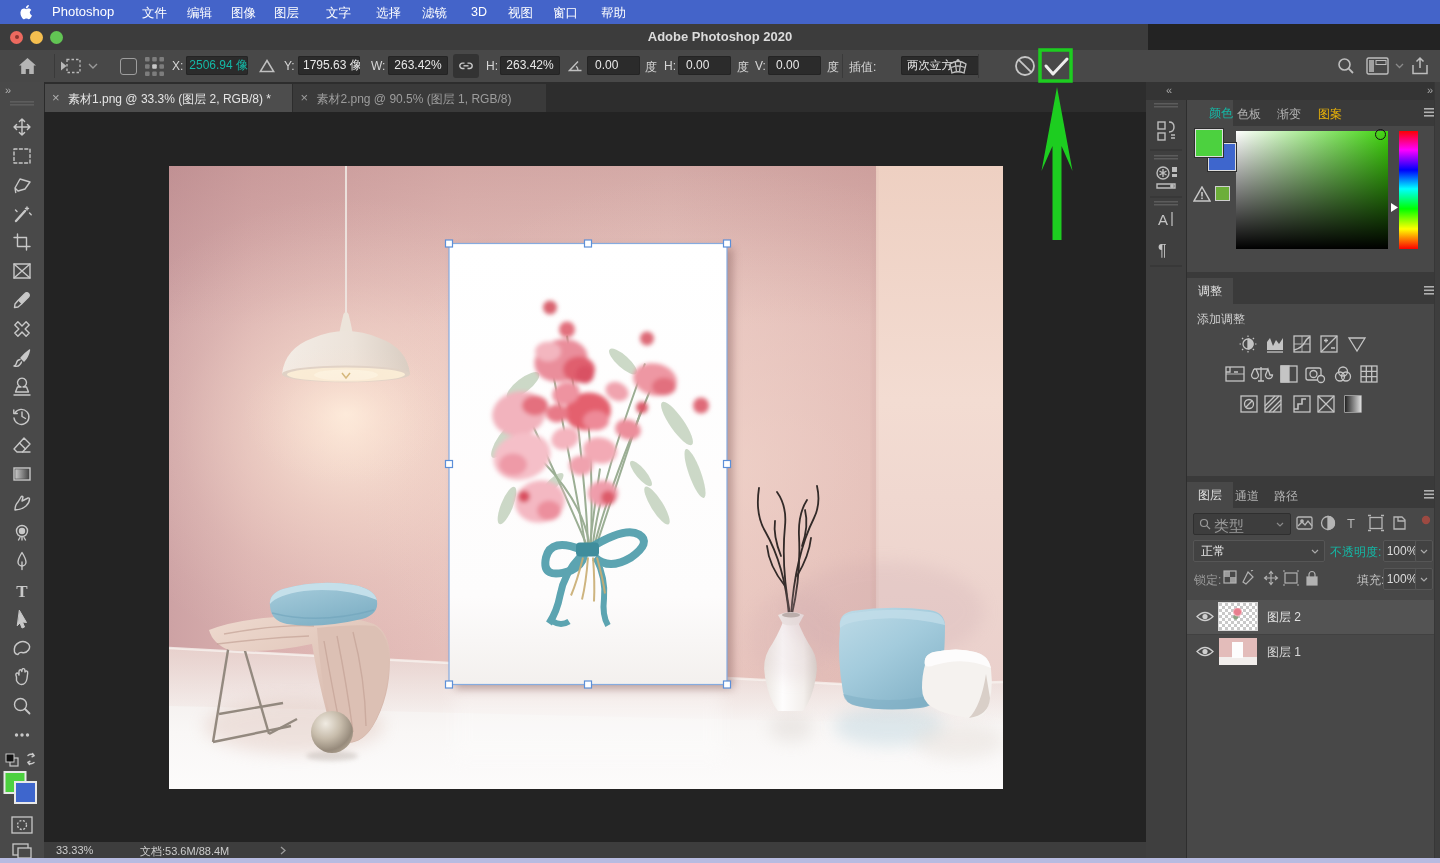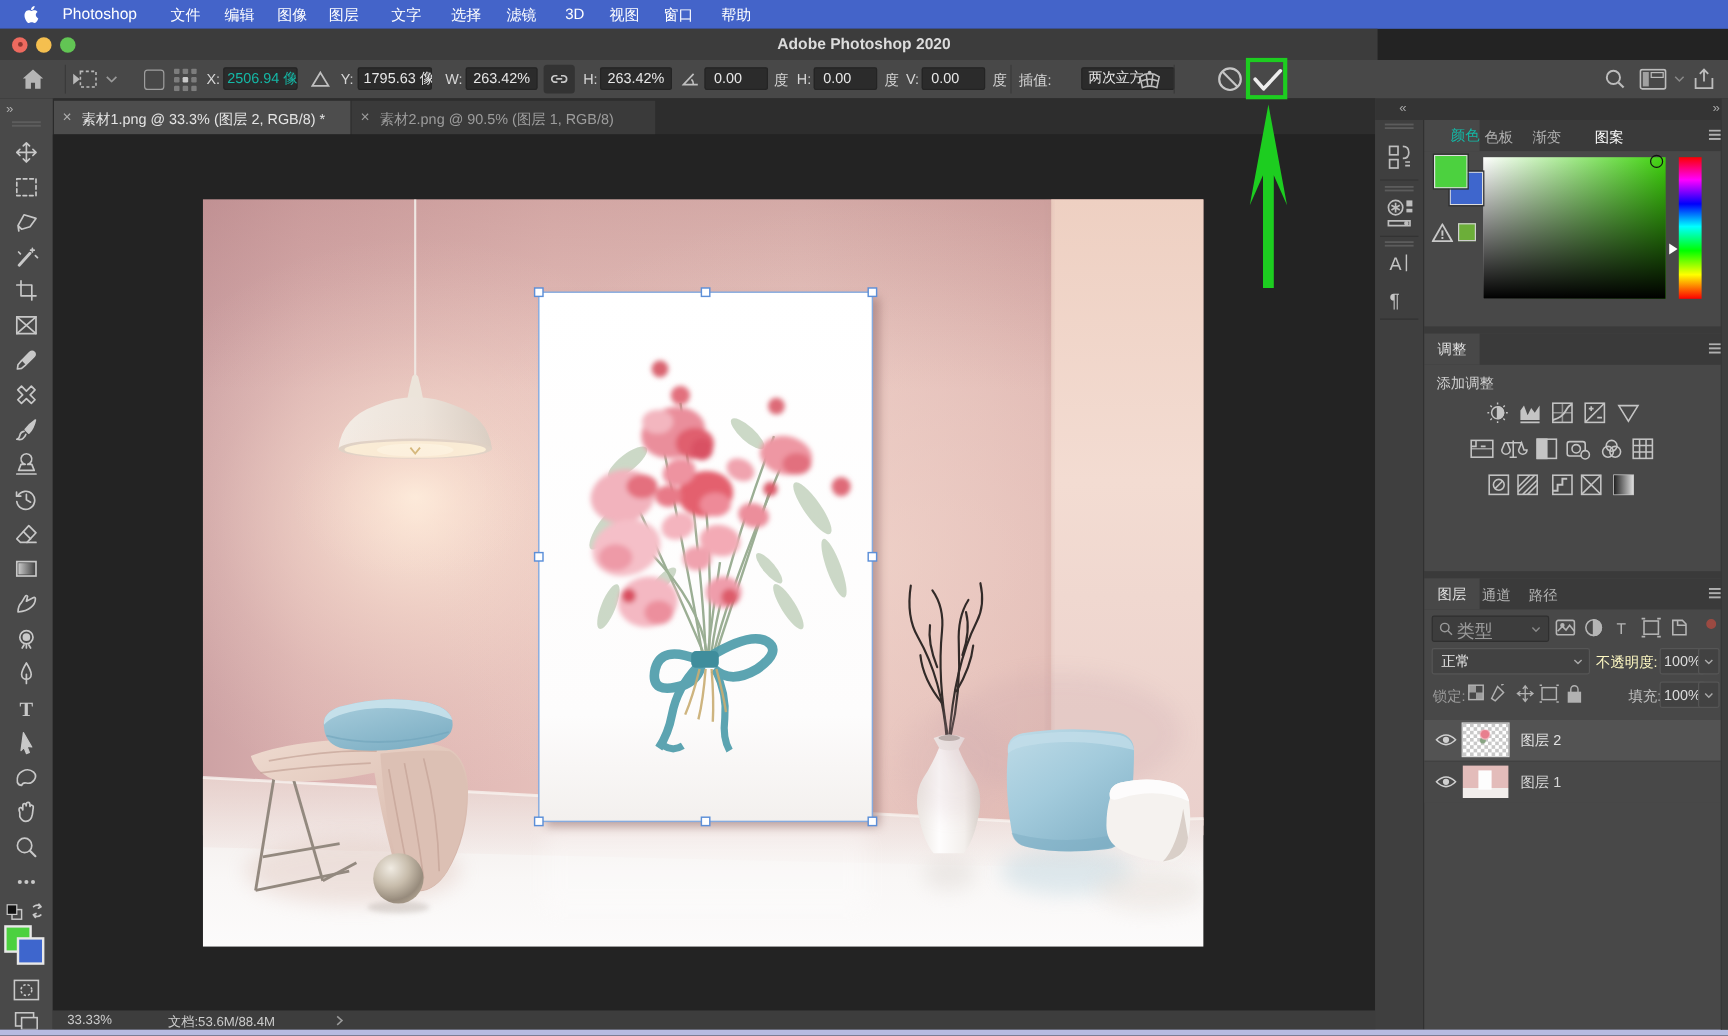--- a/index.html
+++ b/index.html
@@ -592,21 +592,21 @@
         <line x1="26" y1="112" x2="26" y2="126" stroke="#c4c4c4" stroke-width="1.2"></line>
    <text x="12" y="156" fill="#c4c4c4" font-size="16" font-family="Liberation Sans">¶</text>
    <line x1="4" y1="166" x2="36" y2="166" stroke="#333" stroke-width="1"></line>
   </svg>
  </div>
 
  <div class="ab" style="left:41px;top:18px;width:253px;height:26px;background:#3a3a3a">
   <div class="ab" style="left:0;top:0;width:46px;height:26px;background:#484848;color:#14b8a6;text-align:right;line-height:26px">颜色</div>
   <span class="ab" style="left:50px;top:6px;color:#b2b2b2">色板</span>
   <span class="ab" style="left:90px;top:6px;color:#b2b2b2">渐变</span>
-  <span class="ab" style="left:142px;top:6px;color:#ffffff">图案</span>
+  <span class="ab" style="left:131px;top:6px;color:#eab308">图案</span>
   <svg class="ab" style="left:237px;top:8px" width="12" height="10" viewBox="0 0 12 10">
         <g fill="#b0b0b0">
           <rect y="0" width="12" height="1.6"></rect>
           <rect y="3.5" width="12" height="1.6"></rect>
           <rect y="7" width="12" height="1.6"></rect>
         </g>
       </svg>
  </div>
  <div class="ab" style="left:41px;top:44px;width:253px;height:146px;background:#484848">
   <div class="ab" style="left:8px;top:3px;width:26px;height:26px;background:#4cd13f;border:1.5px solid #dedede;outline:1px solid #2e2e2e;z-index:2"></div>
@@ -766,21 +766,21 @@
     <circle cx="131" cy="6" r="3.5" fill="#9c4a42" stroke="#9c4a42"></circle>
    </g>
   </svg>
 
   <div class="ab" style="left:6px;top:32px;width:130px;height:20px;background:#424242;border:1px solid #565656;border-radius:2px;color:#e5e5e5">
    <span class="ab" style="left:7px;top:2px">正常</span>
    <svg class="ab" style="left:117px;top:8px" width="8" height="5" viewBox="0 0 8 5">
           <path d="M1 1 L4 4 L7 1" stroke="#aaa" stroke-width="1.2" fill="none"></path>
         </svg>
   </div>
-  <span class="ab" style="left:143px;top:36px;color:#fef9c3">不透明度:</span>
+  <span class="ab" style="left:143px;top:36px;color:#14b8a6">不透明度:</span>
   <div class="ab" style="left:196px;top:32px;width:36px;height:20px;background:#424242;border:1px solid #565656;border-radius:2px;color:#dcdcdc;text-align:center;line-height:20px">100%</div>
   <div class="ab" style="left:228px;top:32px;width:16px;height:20px;background:#424242;border:1px solid #565656;border-radius:2px">
    <svg class="ab" style="left:4px;top:8px" width="8" height="5" viewBox="0 0 8 5">
           <path d="M1 1 L4 4 L7 1" stroke="#aaa" stroke-width="1.2" fill="none"></path>
         </svg>
   </div>
 
   <span class="ab" style="left:7px;top:64px;color:#9a9a9a">锁定:</span>
   <svg class="ab" style="left:36px;top:62px" width="105" height="16" viewBox="0 0 105 16">
    <g stroke="#b2b2b2" stroke-width="1.2" fill="none">

